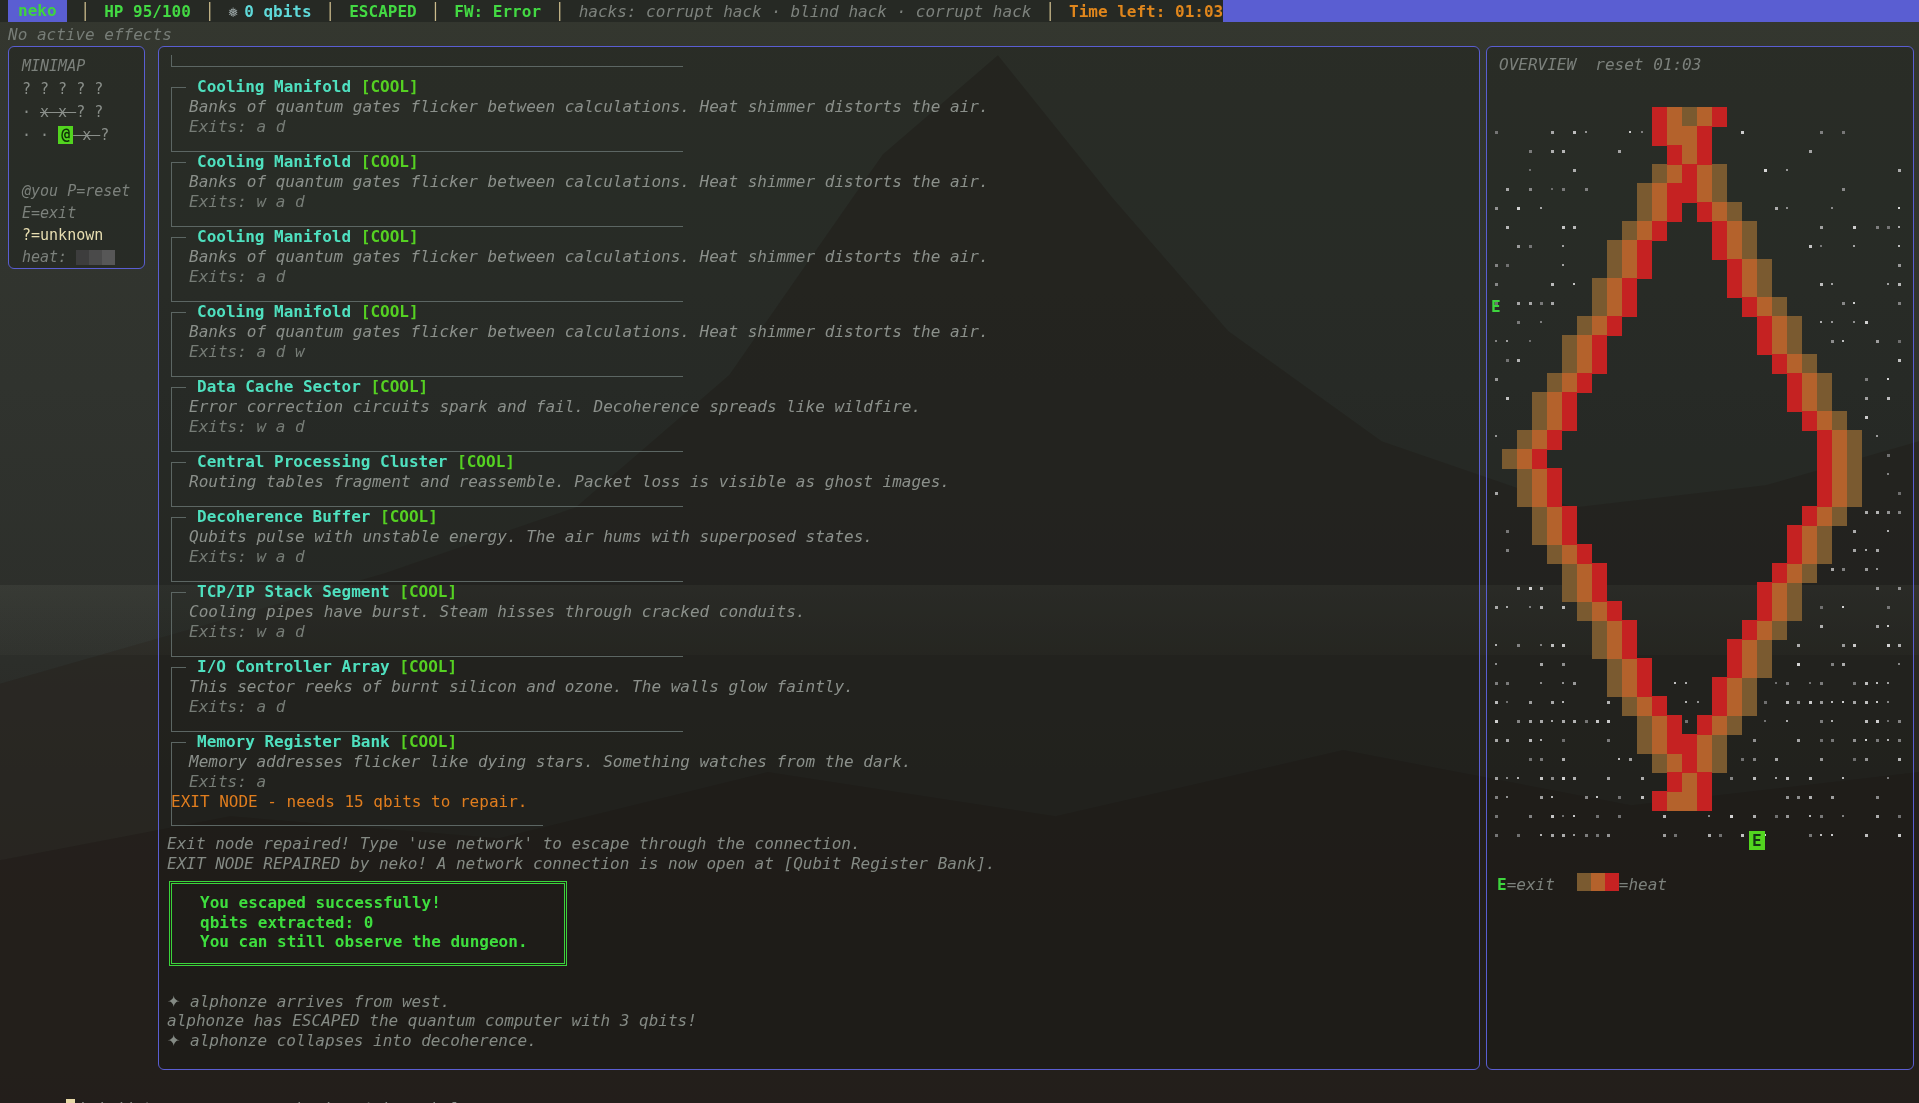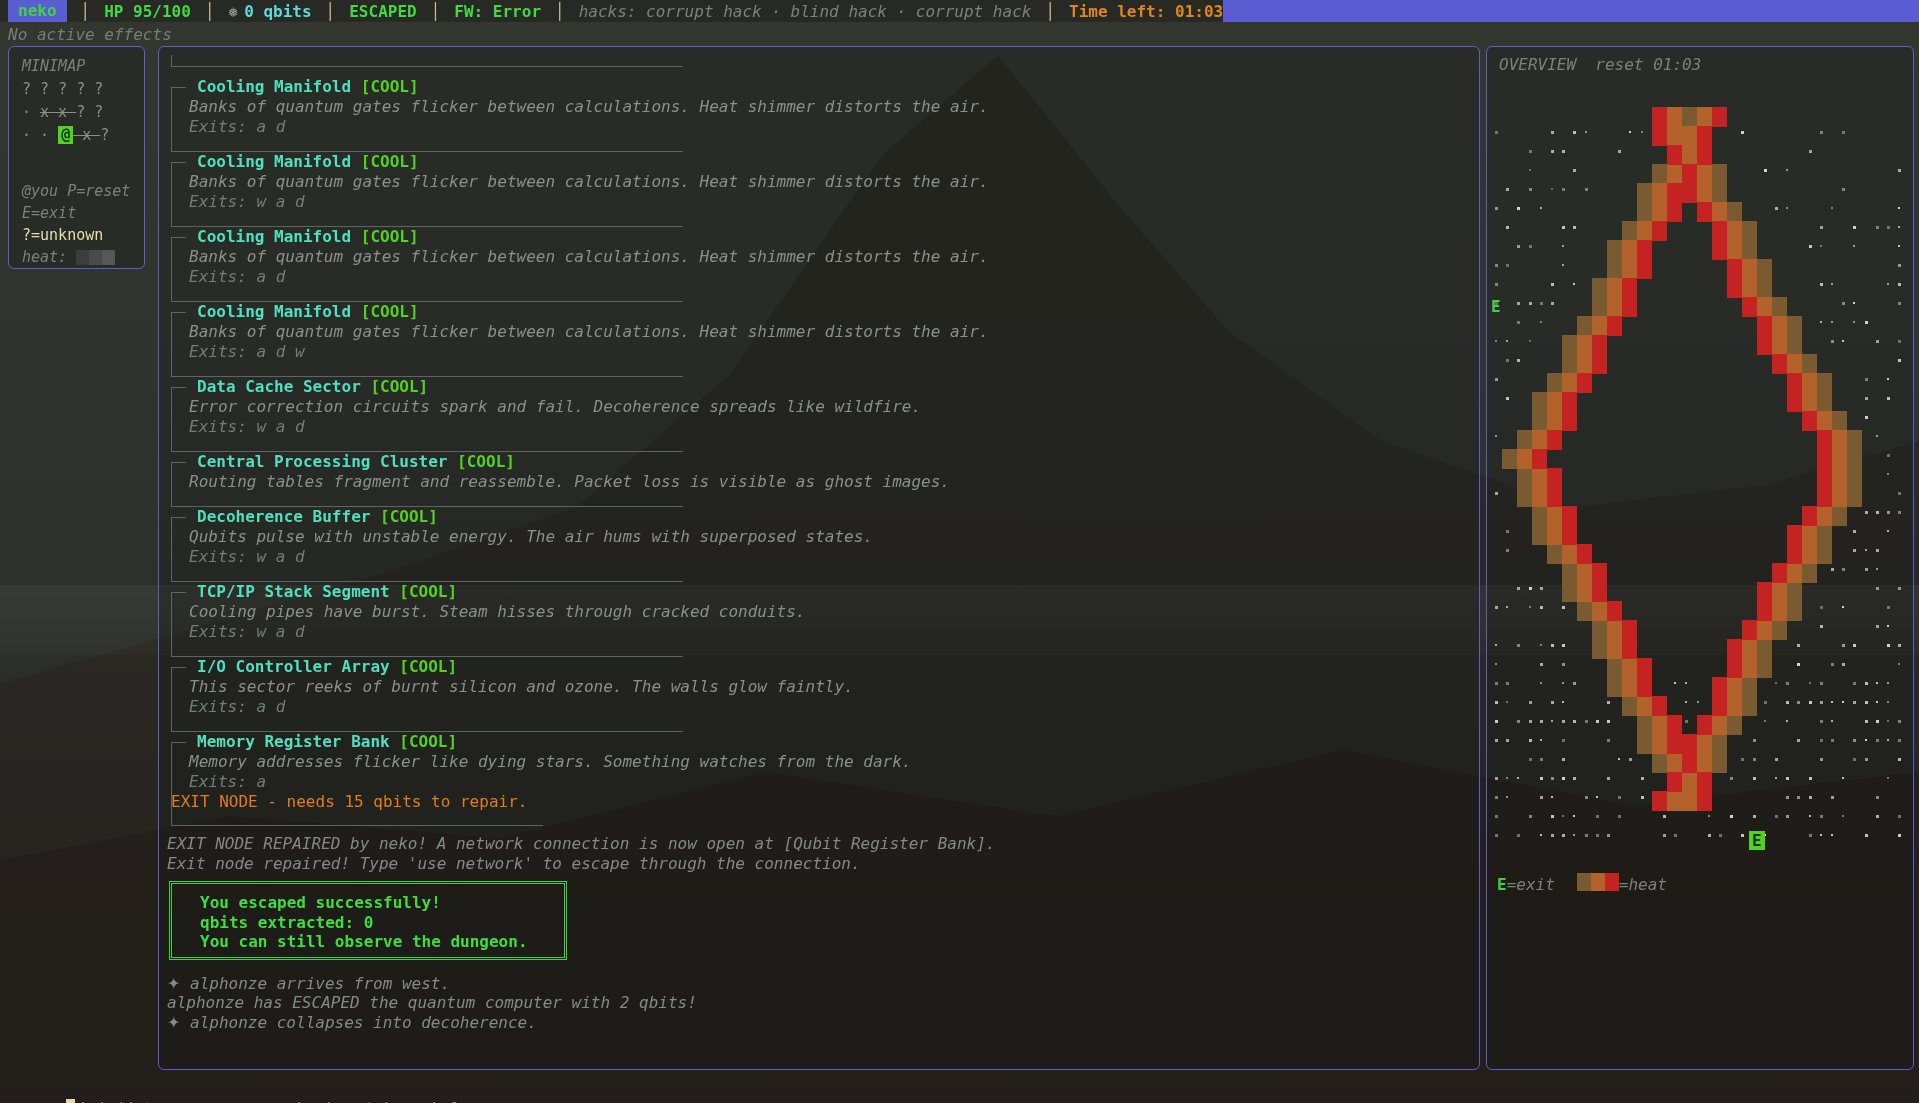--- a/index.html
+++ b/index.html
@@ -57,22 +57,22 @@
   .room .rule  { position:absolute; left:0; bottom:0; width:512px; height:1px; background:#5c6663; }
   .room .rule.short { width:372px; }
   .room-title { line-height:20px; padding-left:8px; white-space:pre; }
   .room-name { color:#4fe0bf; font-weight:bold; }
   .room-tag  { color:#55d122; font-weight:bold; }
   .room-desc { color:#8b908b; font-style:italic; line-height:20px; }
   .room-exits { color:#767c76; font-style:italic; line-height:20px; }
   .exit-node-line { color:#e07d1e; line-height:19px; margin-left:-18px; }
   .dimline { color:#848a84; font-style:italic; line-height:19.5px; margin-left:2px; }
   .gap8 { height:8px; }
-  .escape-box { display:inline-block; border:3px double #3bd43b; margin:8px 0 0 4px;
-    padding:9px 36px 5px 28px; }
+  .escape-box { display:inline-block; border:3px double #3bd43b; margin:8px 0 12px 4px;
+    padding:9px 36px 11px 28px; }
   .escape-box div { color:#3ede3e; font-weight:bold; line-height:19.5px; white-space:pre; }
   .events { margin-top:14px; }
 
   
   .ov-header { position:absolute; left:12px; top:8px; color:#7c817c; font-style:italic; white-space:pre; z-index:5; }
   .ov-map { position:absolute; inset:0; overflow:hidden; }
   .ov-cell, .ov-dot { position:absolute; }
   .ov-marker-text { position:absolute; color:#3ed43e; font-weight:bold; z-index:6; }
   .ov-marker-block { position:absolute; background:#52d41f; color:#143314; font-weight:bold;
     padding:0 3px; z-index:6; }
@@ -224,30 +224,30 @@
     <span class="vline"></span>
     <span class="htick"></span>
     <div class="room-title"><span class="room-name">Memory Register Bank</span> <span class="room-tag">[COOL]</span></div>
     <div class="room-desc">Memory addresses flicker like dying stars. Something watches from the dark.</div>
     <div class="room-exits">Exits: a</div>
     <div class="exit-node-line">EXIT NODE - needs 15 qbits to repair.</div>
     <span class="rule short"></span>
   </div>
 </div>
   <div class="gap8"></div>
+  <div class="dimline">Exit node repaired! Type 'use network' to escape through the connection.</div>
   <div class="dimline">EXIT NODE REPAIRED by neko! A network connection is now open at [Qubit Register Bank].</div>
-  <div class="dimline">Exit node repaired! Type 'use network' to escape through the connection.</div>
   <div class="escape-box">
     <div>You escaped successfully!</div>
     <div>qbits extracted: 0</div>
     <div>You can still observe the dungeon.</div>
   </div>
   <div class="events">
     <div class="dimline">✦ alphonze arrives from west.</div>
-    <div class="dimline">alphonze has ESCAPED the quantum computer with 2 qbits!</div>
+    <div class="dimline">alphonze has ESCAPED the quantum computer with 3 qbits!</div>
     <div class="dimline">✦ alphonze collapses into decoherence.</div>
   </div>
 </div>
 
 <div class="panel right-panel">
   <div class="ov-header"><span>OVERVIEW</span>  <span>reset 01:03</span></div>
   <div class="ov-map" id="ov-map">
       <div class="ov-dot" style="left: 8px; top: 84px; width: 3px; height: 3px; background: rgb(116, 116, 116);"></div>
       <div class="ov-dot" style="left: 64px; top: 84px; width: 3px; height: 3px; background: rgb(168, 168, 168);"></div>
       <div class="ov-dot" style="left: 86.4px; top: 84px; width: 3px; height: 3px; background: rgb(190, 190, 190);"></div>

